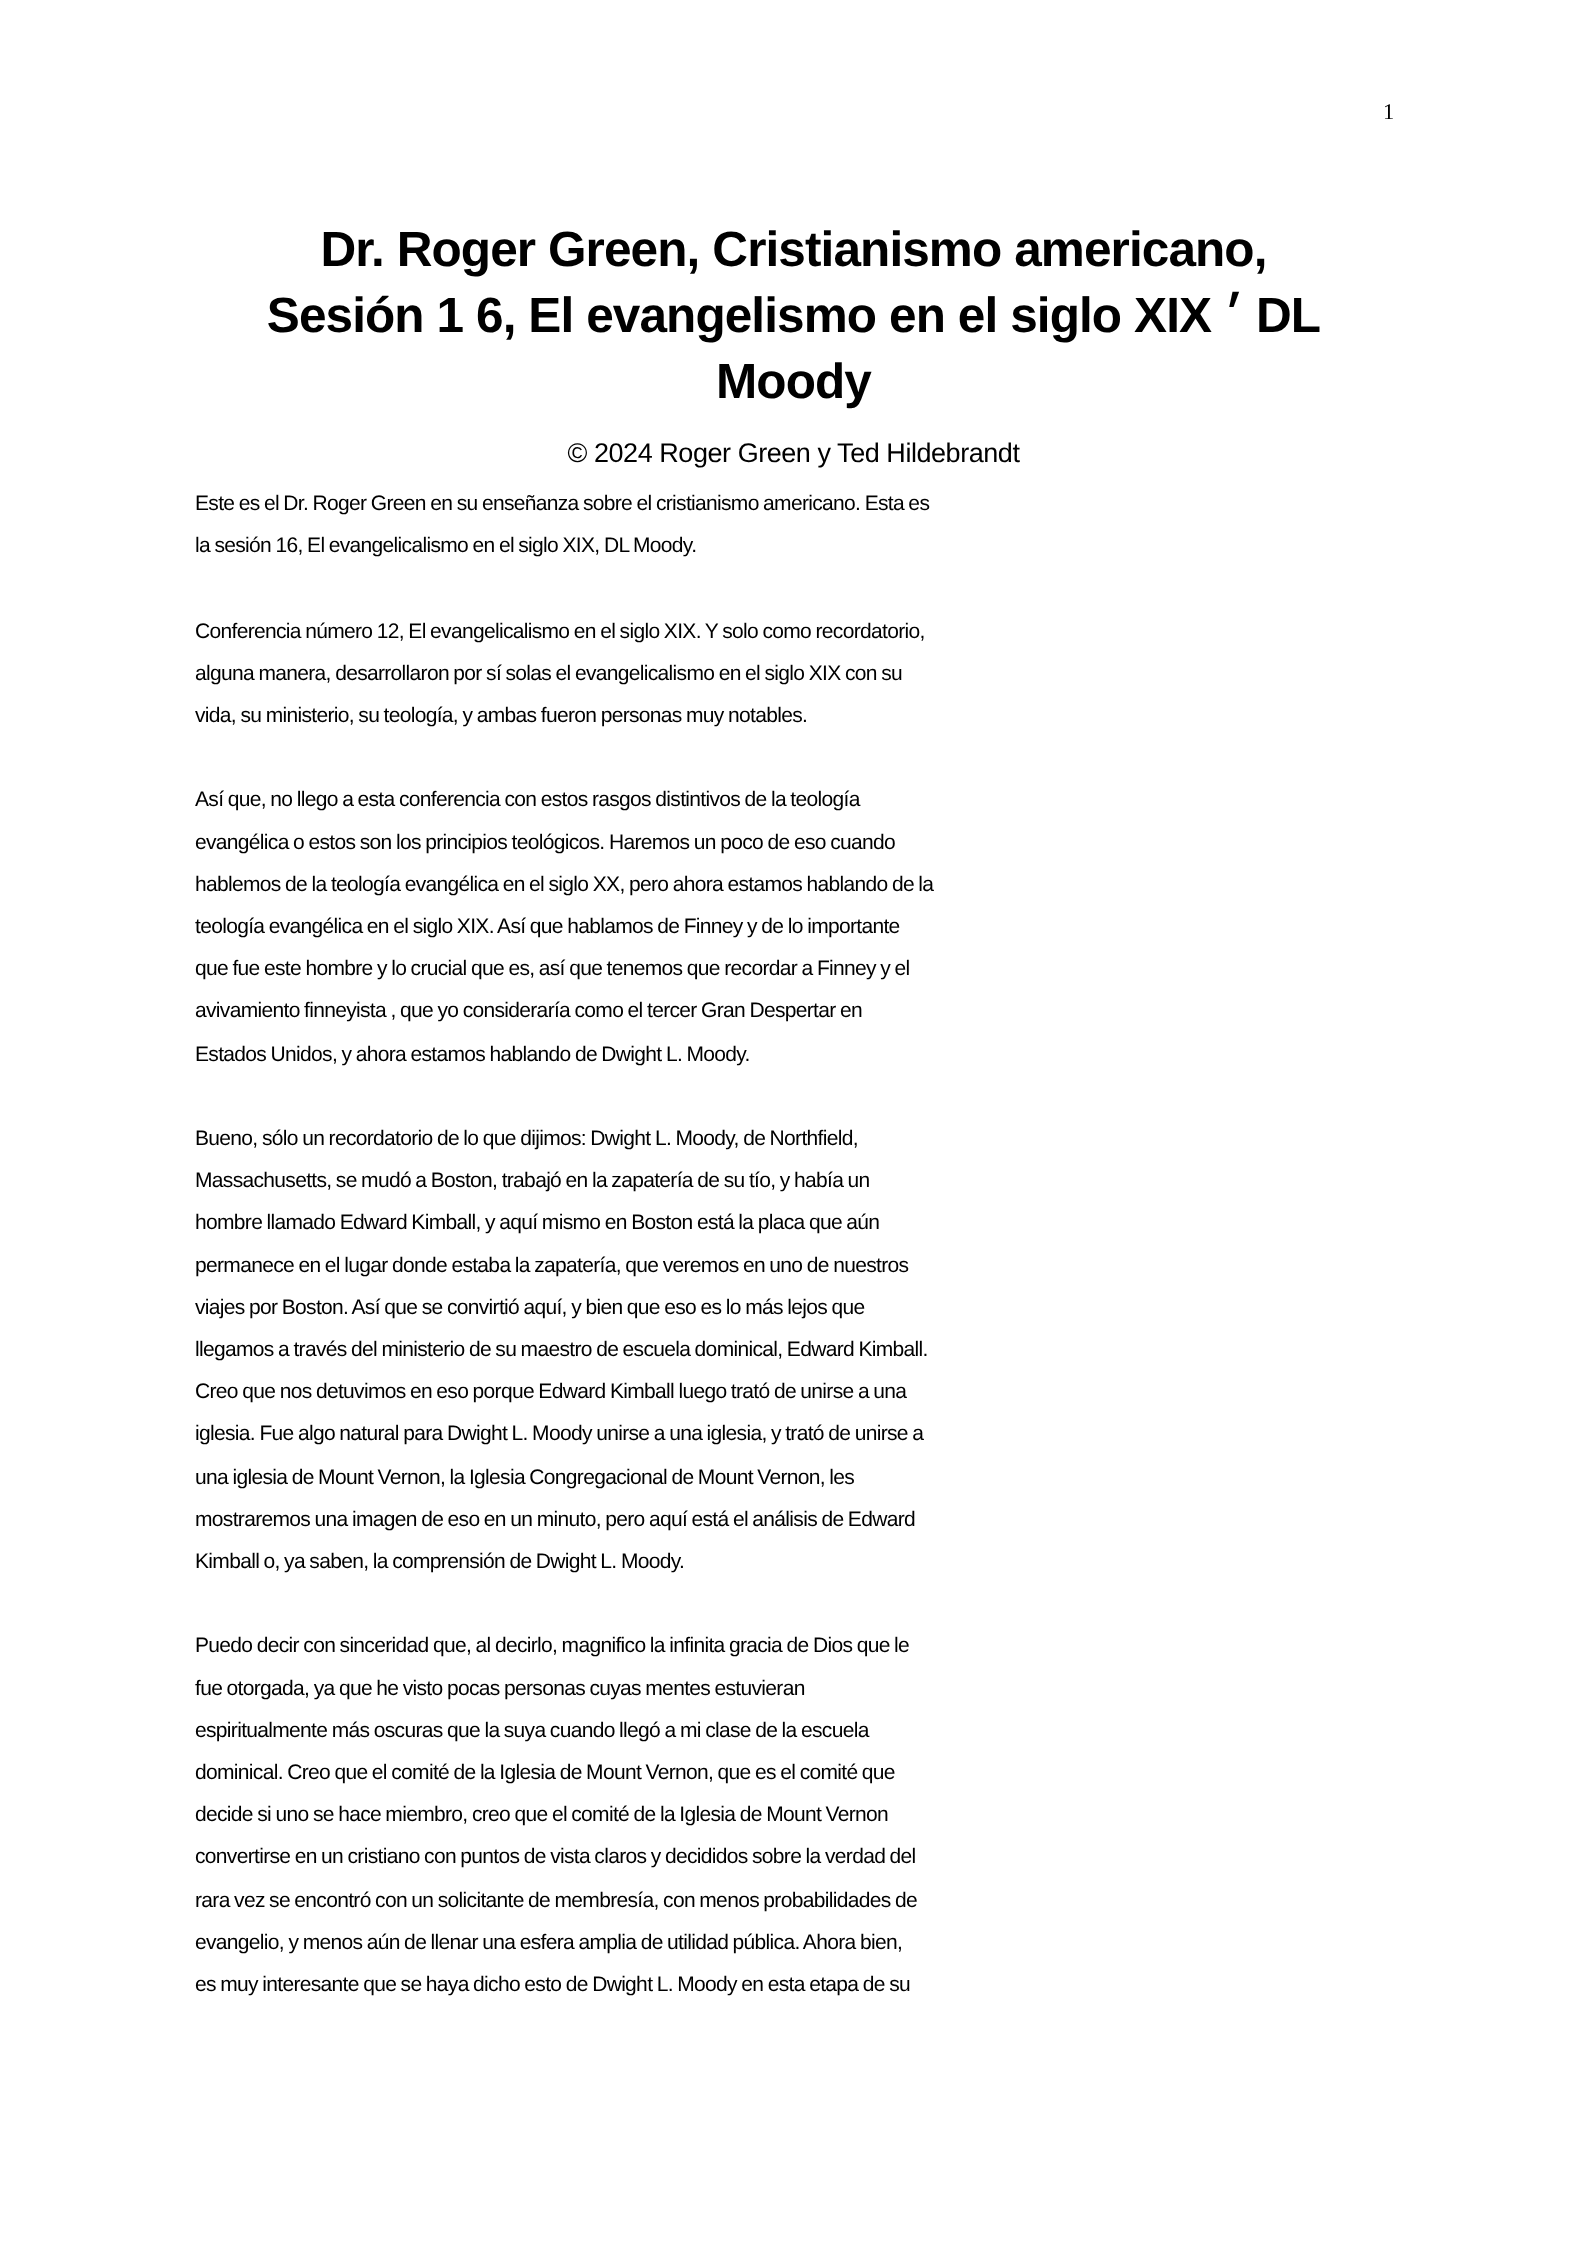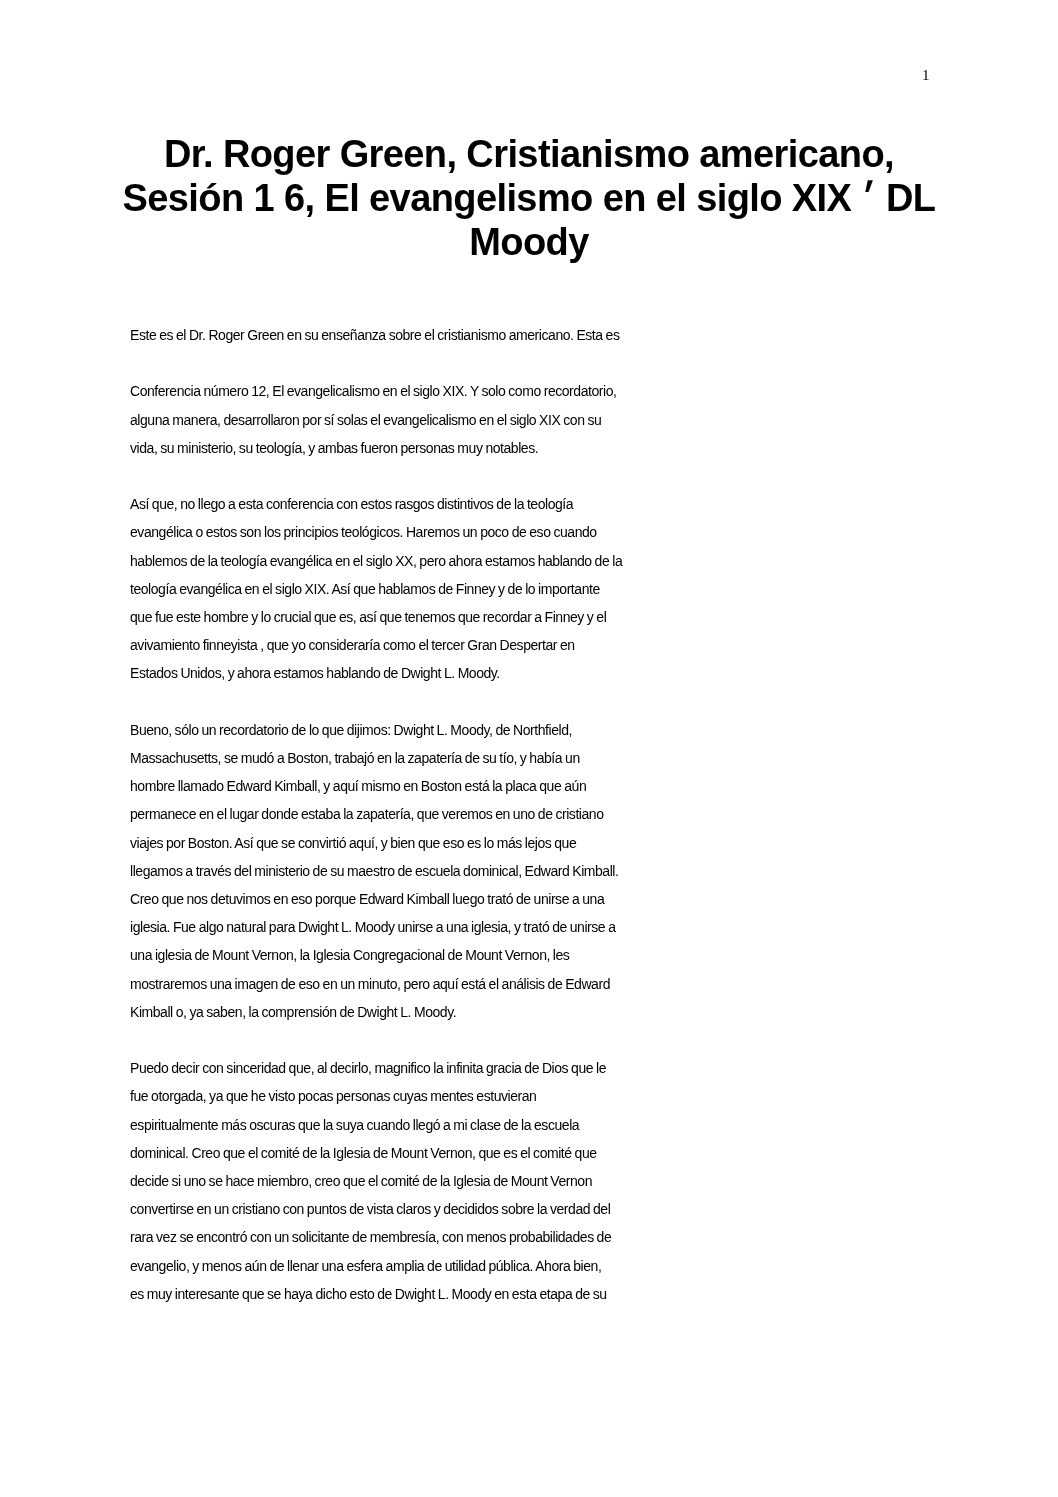--- a/index.html
+++ b/index.html
@@ -23,24 +23,24 @@
       line-height: 18px;
     }
     .title-block {
       position: absolute;
       top: 132px;
       left: 0;
       width: 1058px;
       text-align: center;
     }
     .title {
-      margin: 0;
+      margin: 12px;
       font-family: "Liberation Sans", sans-serif;
       font-weight: bold;
-      font-size: 38px;
+      font-size: 33px;
       line-height: 44px;
       letter-spacing: -0.6px;
     }
     .title .line { display: block; }
     .copyright {
       margin: 0;
       font-family: "Liberation Sans", sans-serif;
       font-size: 18px;
       line-height: 28px;
       letter-spacing: -0.3px;
@@ -68,45 +68,47 @@
 <body>
 
 <div class="page-number">1</div>
 
 <div class="title-block">
   <h1 class="title">
     <span class="line">Dr. Roger Green, Cristianismo americano,</span>
     <span class="line">Sesión 1 6, El evangelismo en el siglo XIX ׳ DL</span>
     <span class="line">Moody</span>
   </h1>
+  <p class="copyright">© 2024 Roger Green y Ted Hildebrandt</p>
 </div>
 
 <div class="body-text">
   <p class="paragraph">
     <span class="line">Este es el Dr. Roger Green en su enseñanza sobre el cristianismo americano. Esta es</span>
+    <span class="line">la sesión 16, El evangelicalismo en el siglo XIX, DL Moody.</span>
   </p>
   <p class="paragraph">
     <span class="line">Conferencia número 12, El evangelicalismo en el siglo XIX. Y solo como recordatorio,</span>
     <span class="line">alguna manera, desarrollaron por sí solas el evangelicalismo en el siglo XIX con su</span>
     <span class="line">vida, su ministerio, su teología, y ambas fueron personas muy notables.</span>
   </p>
   <p class="paragraph">
     <span class="line">Así que, no llego a esta conferencia con estos rasgos distintivos de la teología</span>
     <span class="line">evangélica o estos son los principios teológicos. Haremos un poco de eso cuando</span>
     <span class="line">hablemos de la teología evangélica en el siglo XX, pero ahora estamos hablando de la</span>
     <span class="line">teología evangélica en el siglo XIX. Así que hablamos de Finney y de lo importante</span>
     <span class="line">que fue este hombre y lo crucial que es, así que tenemos que recordar a Finney y el</span>
     <span class="line">avivamiento finneyista , que yo consideraría como el tercer Gran Despertar en</span>
     <span class="line">Estados Unidos, y ahora estamos hablando de Dwight L. Moody.</span>
   </p>
   <p class="paragraph">
     <span class="line">Bueno, sólo un recordatorio de lo que dijimos: Dwight L. Moody, de Northfield,</span>
     <span class="line">Massachusetts, se mudó a Boston, trabajó en la zapatería de su tío, y había un</span>
     <span class="line">hombre llamado Edward Kimball, y aquí mismo en Boston está la placa que aún</span>
-    <span class="line">permanece en el lugar donde estaba la zapatería, que veremos en uno de cristiano</span>
+    <span class="line">permanece en el lugar donde estaba la zapatería, que veremos en uno de nuestros</span>
     <span class="line">viajes por Boston. Así que se convirtió aquí, y bien que eso es lo más lejos que</span>
     <span class="line">llegamos a través del ministerio de su maestro de escuela dominical, Edward Kimball.</span>
     <span class="line">Creo que nos detuvimos en eso porque Edward Kimball luego trató de unirse a una</span>
     <span class="line">iglesia. Fue algo natural para Dwight L. Moody unirse a una iglesia, y trató de unirse a</span>
     <span class="line">una iglesia de Mount Vernon, la Iglesia Congregacional de Mount Vernon, les</span>
     <span class="line">mostraremos una imagen de eso en un minuto, pero aquí está el análisis de Edward</span>
     <span class="line">Kimball o, ya saben, la comprensión de Dwight L. Moody.</span>
   </p>
   <p class="paragraph">
     <span class="line">Puedo decir con sinceridad que, al decirlo, magnifico la infinita gracia de Dios que le</span>

